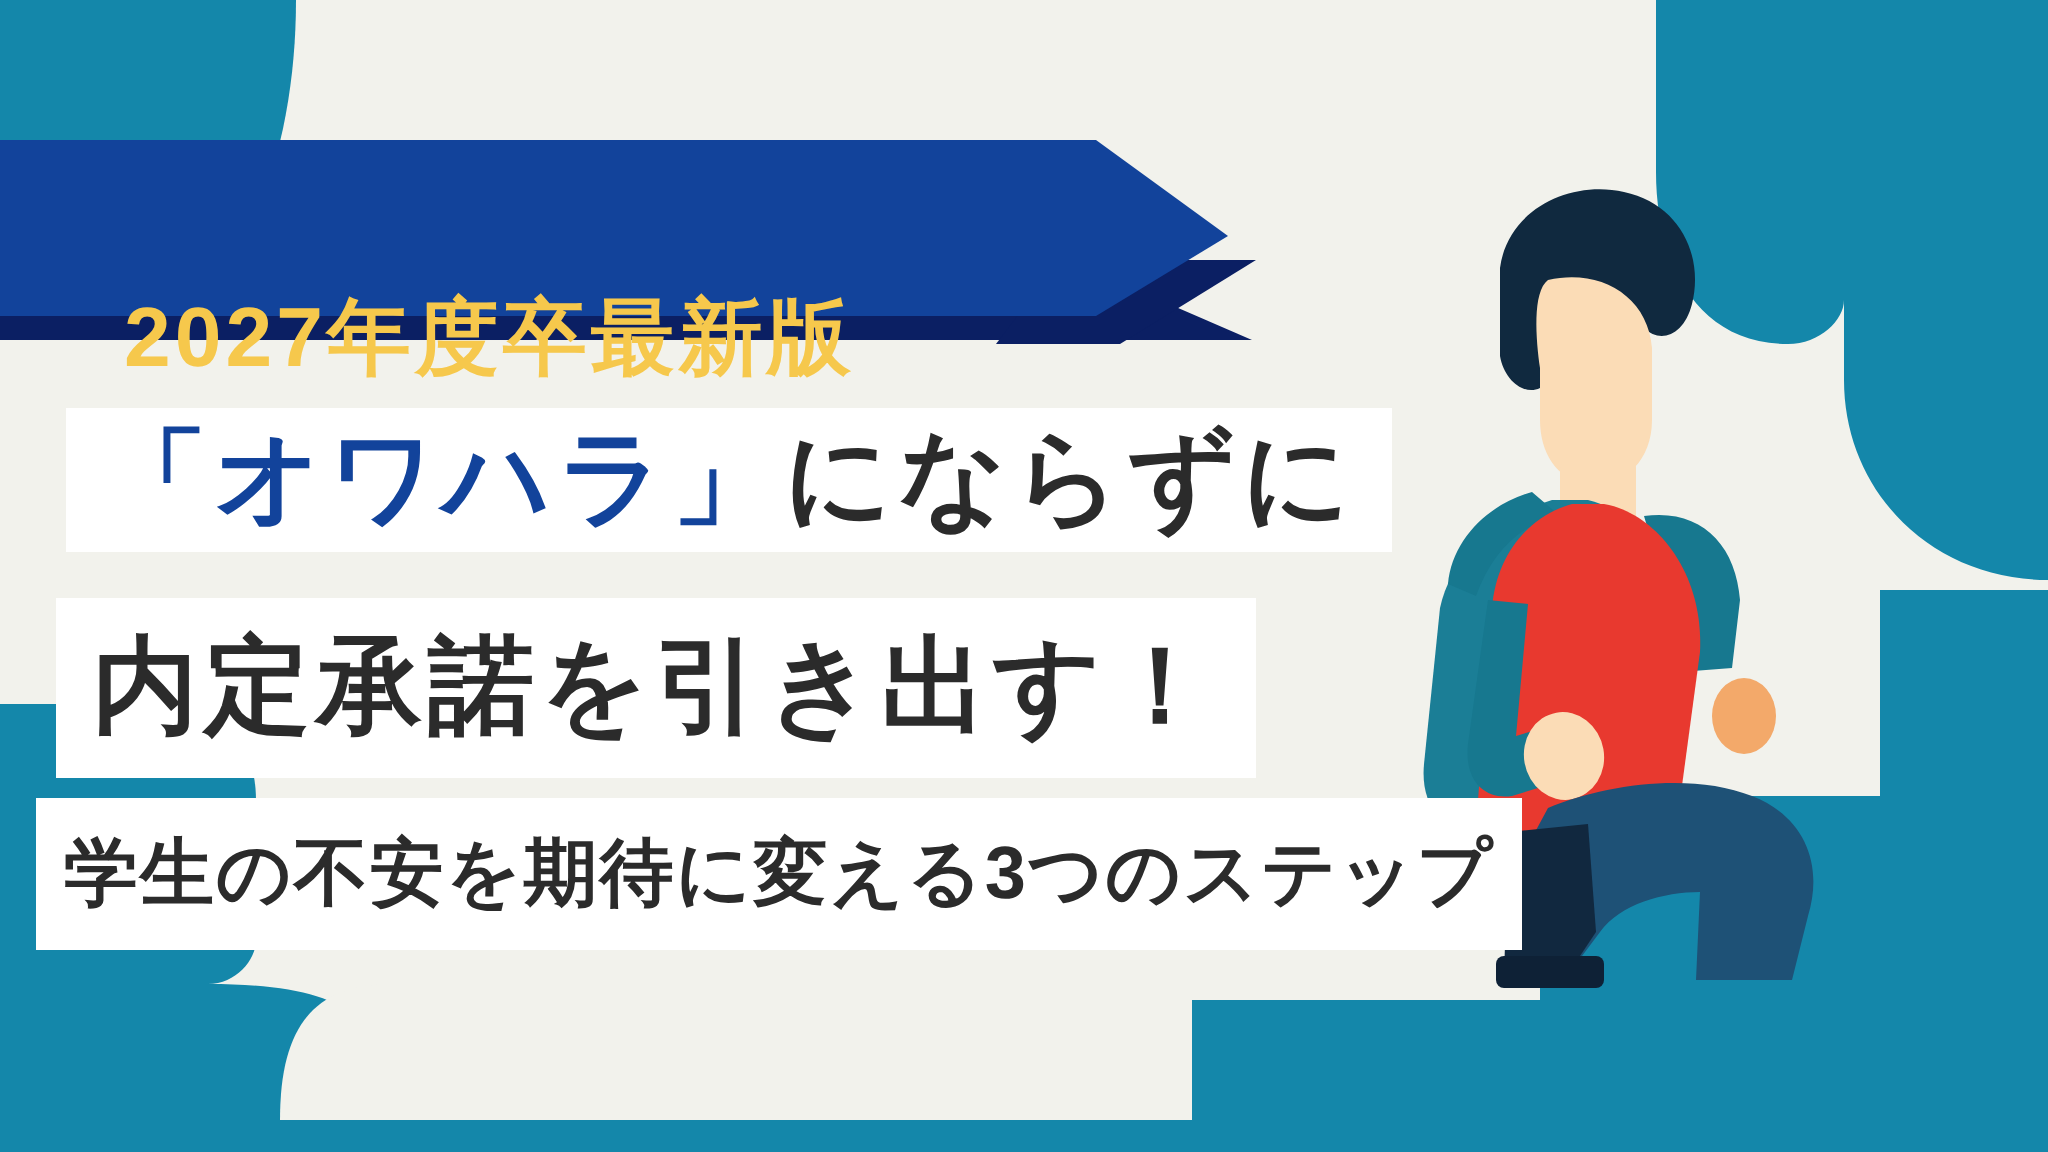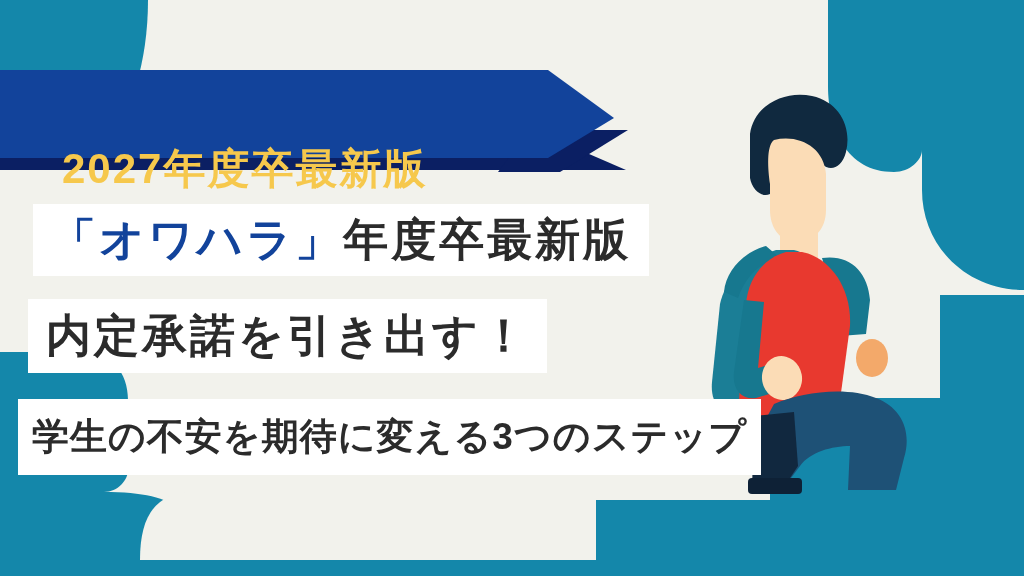--- a/index.html
+++ b/index.html
@@ -69,25 +69,25 @@
   
   .plate {
     position: absolute;
     background: #FFFFFF;
     display: flex;
     align-items: center;
     white-space: nowrap;
     z-index: 5;
   }
   .plate-1 { left: 33px;  top: 204px; height: 72px;  padding: 0 18px; }
-  .plate-2 { left: 28px;  top: 299px; height: 74px;  padding: 0 18px; }
+  .plate-2 { left: 28px;  top: 299px; height: 74px;  padding: 8px 18px; }
   .plate-3 { left: 18px;  top: 399px; height: 76px;  padding: 0 14px; }
 
   .line-text {
-    font-size: 45px;
+    font-size: 53px;
     font-weight: bold;
     color: #2B2B2B;
     letter-spacing: 3px;
   }
   .line-3 .line-text { font-size: 37px; letter-spacing: 1px; }
   .accent-blue { color: #12439B; }
 </style>
 </head>
 <body>
 
@@ -163,21 +163,21 @@
       <path fill="#0B1F63" d="M0,82 L566,82 L626,108 L566,108 L0,108 Z"></path>
       <path fill="#0B1F63" d="M530,68 L628,68 L560,110 L498,110 Z"></path>
 
       <path fill="#12439B" d="M0,8 L548,8 L614,56 L548,96 L0,96 Z"></path>
     </svg>
     <div class="ribbon-label">2027年度卒最新版</div>
   </div>
 
   <div class="plate plate-1 line-1">
     <span class="line-text accent-blue">「オワハラ」</span>
-    <span class="line-text">年度卒最新版</span>
+    <span class="line-text">にならずに</span>
   </div>
 
   <div class="plate plate-2 line-2">
     <span class="line-text">内定承諾を引き出す！</span>
   </div>
 
   <div class="plate plate-3 line-3">
     <span class="line-text">学生の不安を期待に変える3つのステップ</span>
   </div>
 

